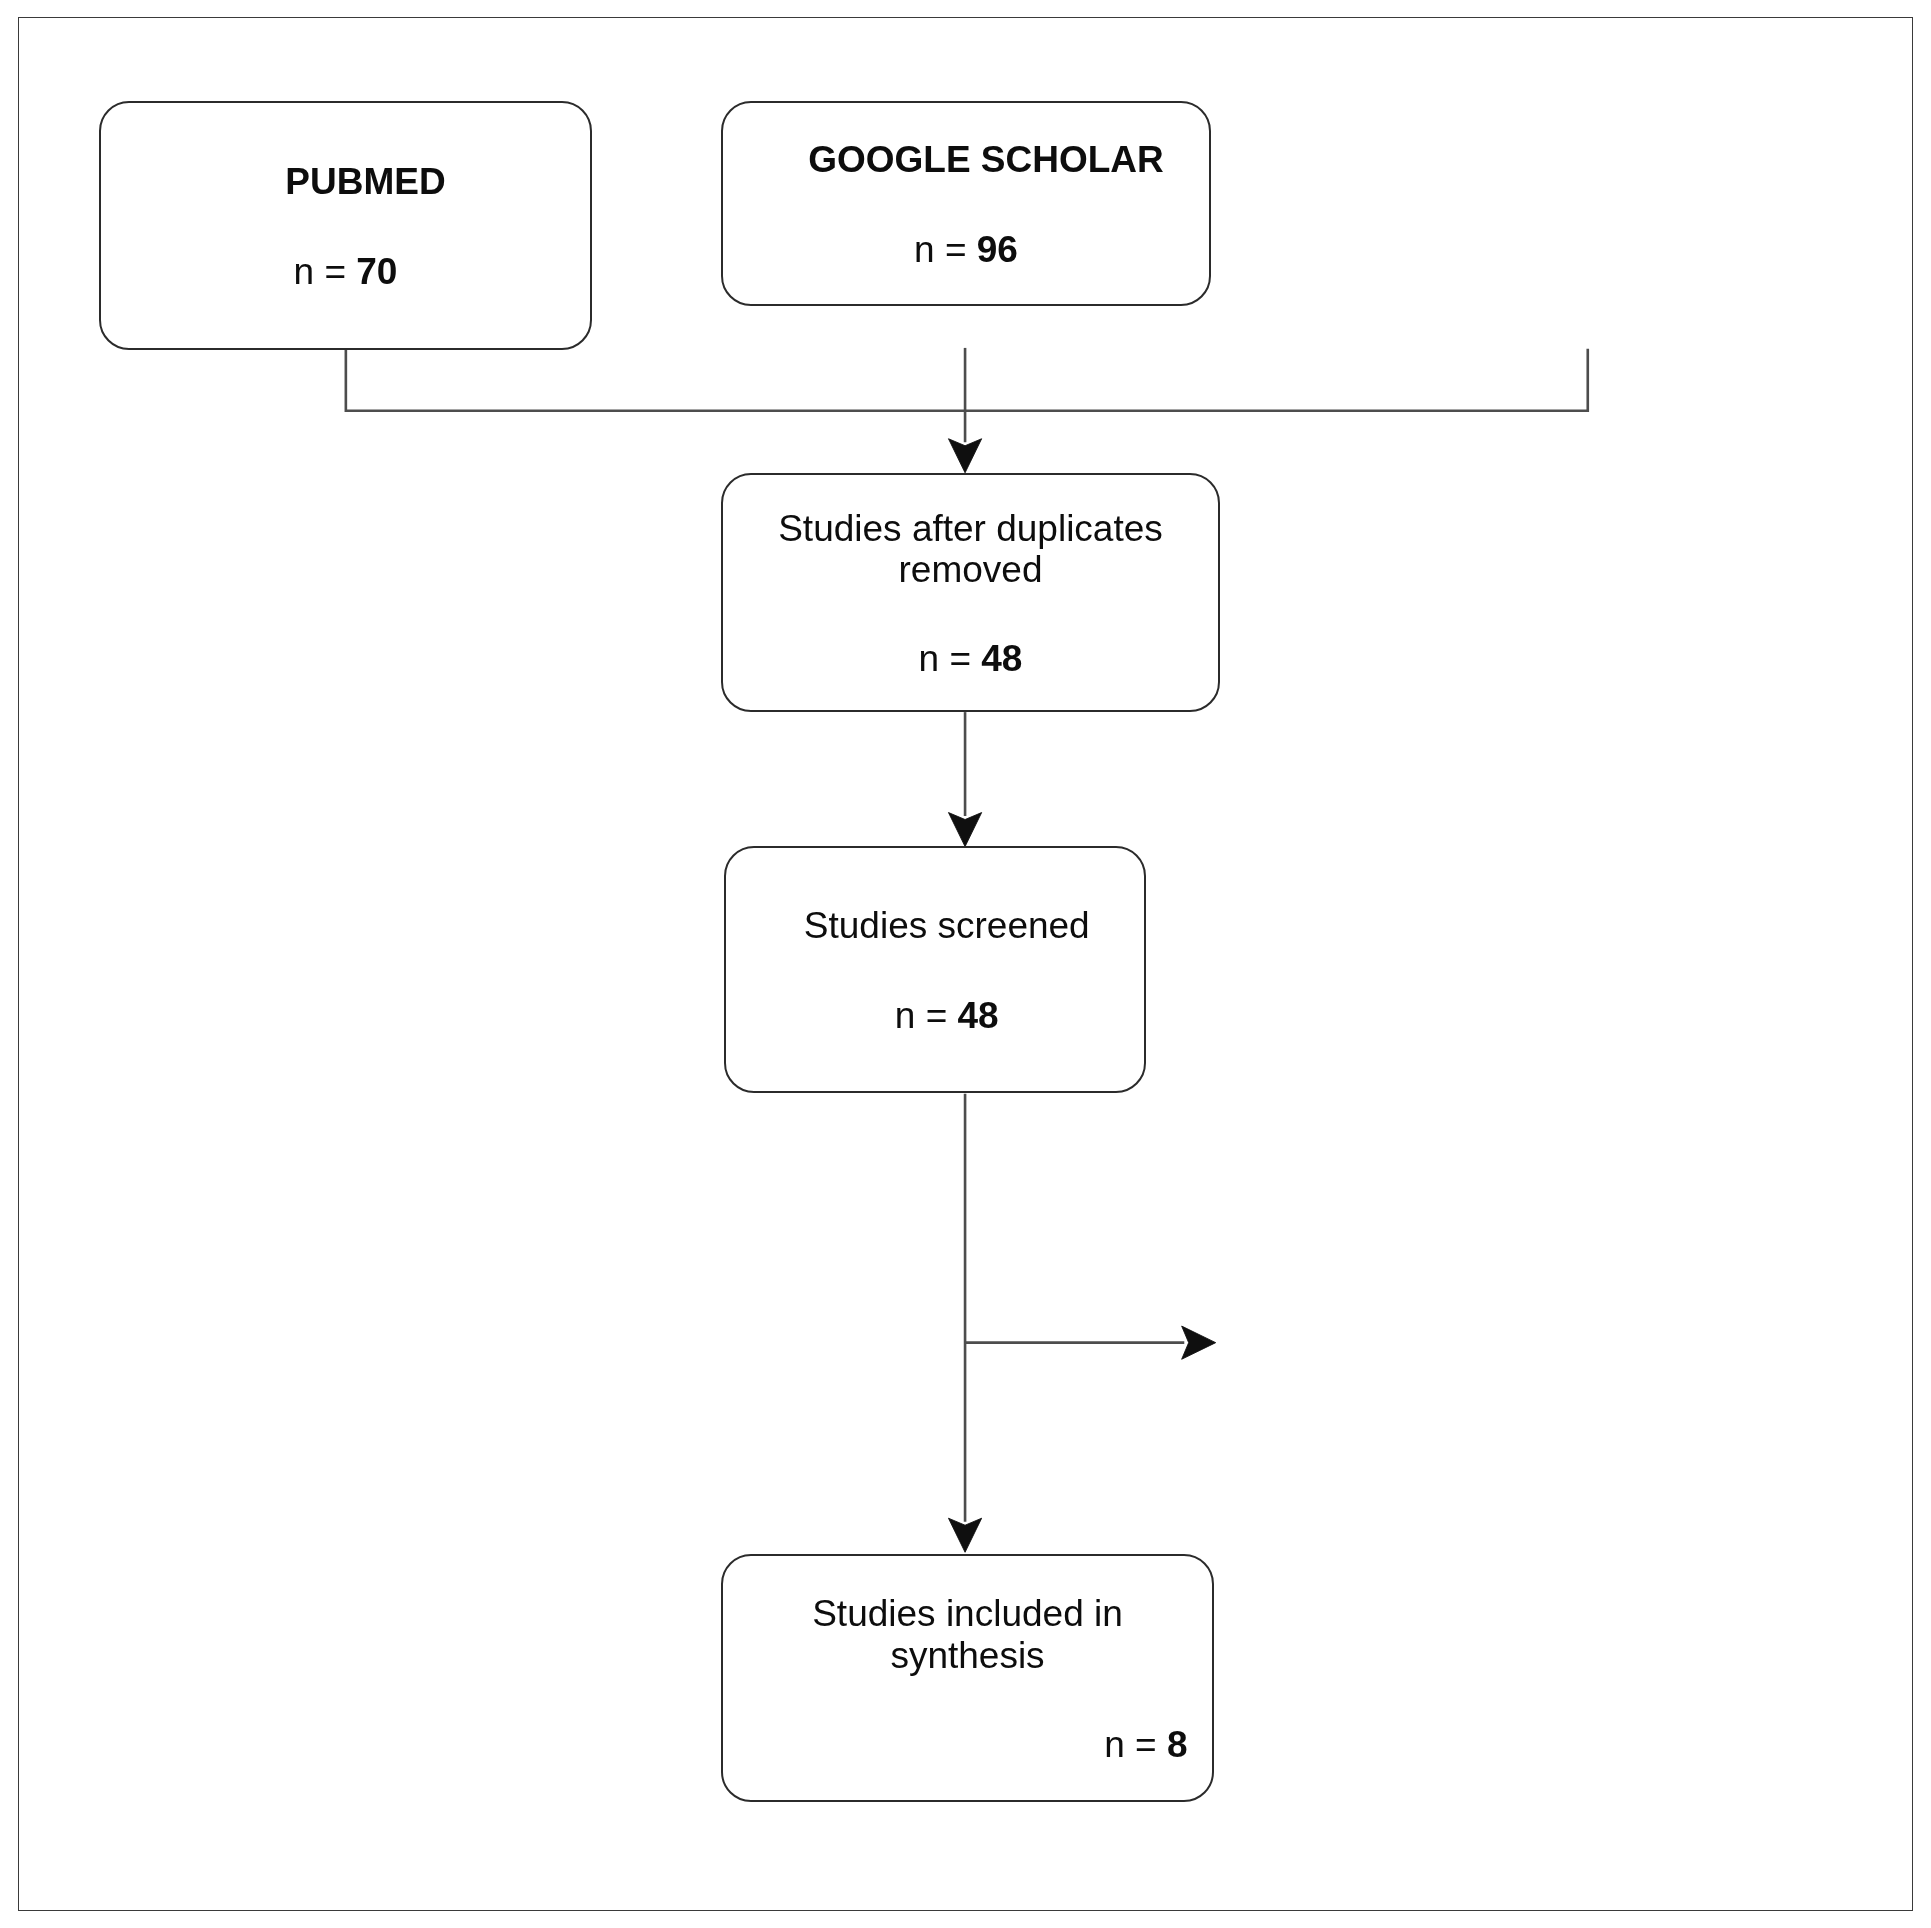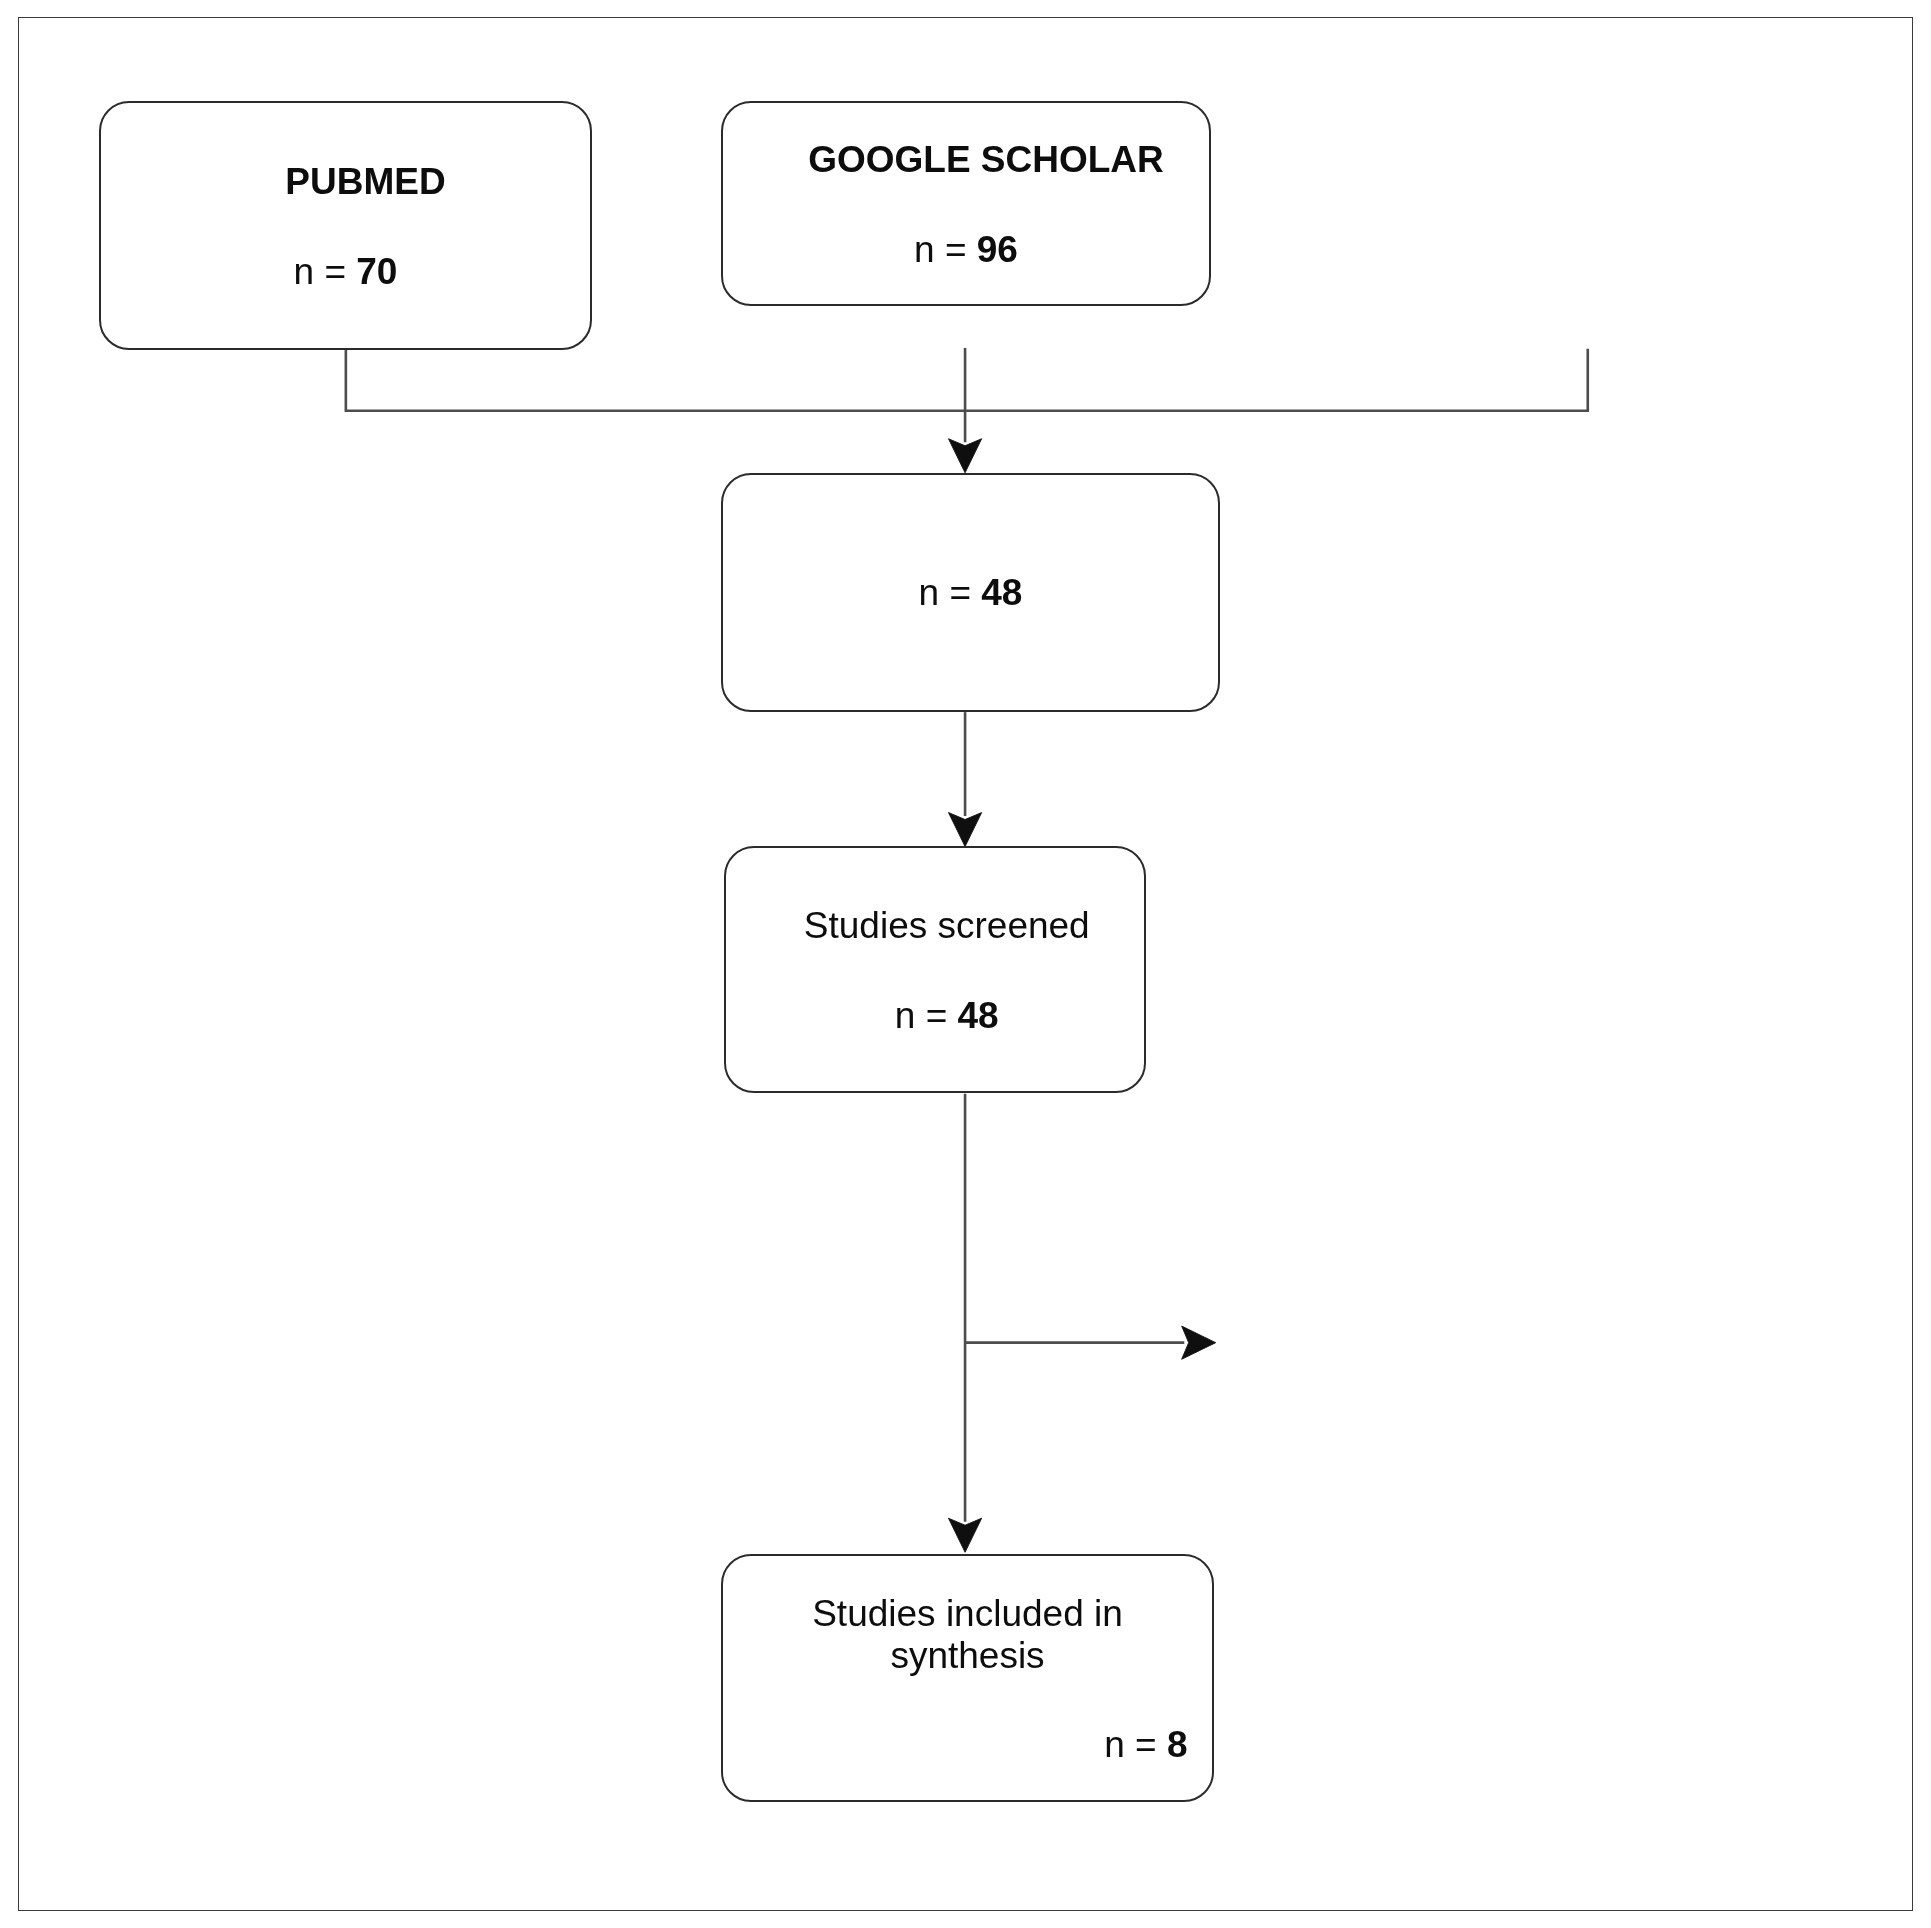--- a/index.html
+++ b/index.html
@@ -89,20 +89,21 @@
     <div class="nline"><span>n = </span><span class="num">70</span></div>
   </div>
 
   <div class="box" style="left:721px; top:101px; width:490px; height:205px;">
     <div class="title bold">GOOGLE SCHOLAR</div>
     <div class="nline"><span>n = </span><span class="num">96</span></div>
   </div>
 
 
   <div class="box" style="left:721px; top:473px; width:499px; height:239px;">
+    <div class="title">Studies after duplicates removed</div>
     <div class="nline"><span>n = </span><span class="num">48</span></div>
   </div>
 
   <div class="box" style="left:724px; top:846px; width:422px; height:247px;padding-left:48px;">
     <div class="title">Studies screened</div>
     <div class="nline"><span>n = </span><span class="num">48</span></div>
   </div>
 
 
   <div class="box" style="left:721px; top:1554px; width:493px; height:248px;align-items:flex-end;">

